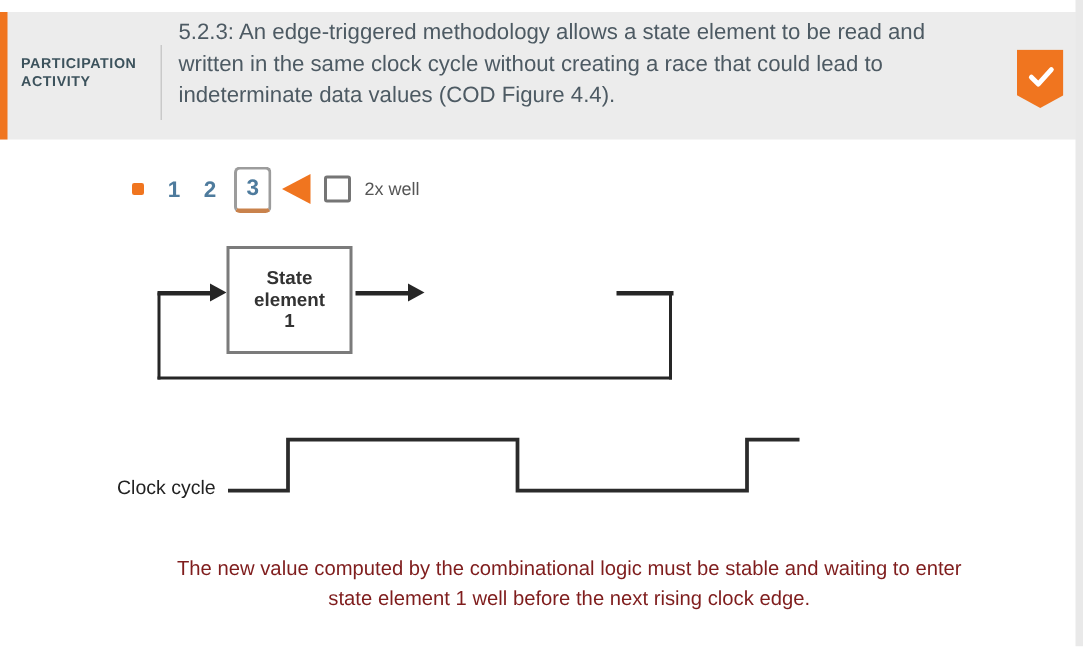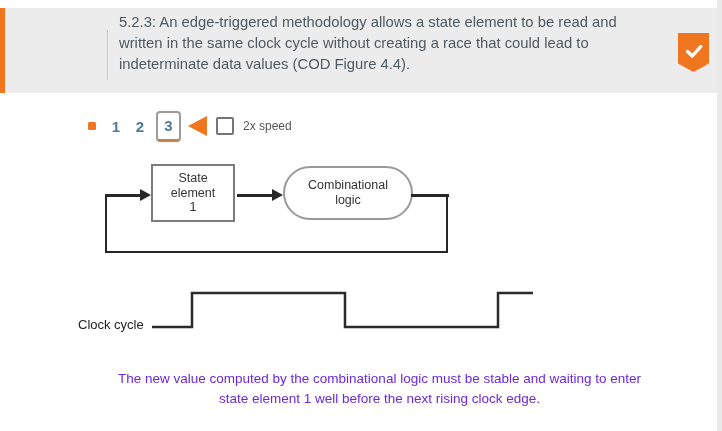--- a/index.html
+++ b/index.html
@@ -81,91 +81,91 @@
   .wire-out   { left: 411px; top: 194px; width: 38px; }
   .arrowhead {
     position: absolute; width: 0; height: 0;
     border-left: 11px solid #262626;
     border-top: 6px solid transparent;
     border-bottom: 6px solid transparent;
   }
   .arrow-in  { left: 140px; top: 189px; }
   .arrow-mid { left: 272px; top: 189px; }
   .state-box {
-    position: absolute; left: 151px; top: 164px; width: 84px; height: 58px;
+    position: absolute; left: 151px; top: 164px; width: 84px; height: 72px;
     border: 2px solid #7b7b7b; background: #fff;
     display: flex; align-items: center; justify-content: center; text-align: center;
-    font-size: 12.5px; line-height: 14.5px; color: #333; white-space: pre-line;
+    font-size: 12.5px; line-height: 14.5px; color: #333; white-space: pre-line; font-weight: bold;
   }
   .comb-logic {
     position: absolute; left: 283px; top: 166px; width: 130px; height: 54px;
     border: 2px solid #999; border-radius: 27px; background: #fff;
     display: flex; align-items: center; justify-content: center; text-align: center;
     font-size: 12.5px; line-height: 15px; color: #333; white-space: pre-line;
   }
 
   
   .wave-svg { position: absolute; left: 0; top: 0; width: 722px; height: 431px; pointer-events: none; }
   .clock-label {
     position: absolute; left: 78px; top: 317px; font-size: 13px; color: #222; text-align: right;
   }
 
   
   .caption {
     position: absolute; left: 0; top: 369px; width: 722px;
-    text-align: center; font-size: 13.5px; line-height: 20px; color: #6d28d9;
+    text-align: center; font-size: 13.5px; line-height: 20px; color: #7f1d1d;
     white-space: pre-line;
     padding-left: 37px;
   }
 
   
   .scrollbar-track {
     position: absolute; left: 717px; top: 0; width: 5px; height: 431px; background: #e9e9e9;
   }
 </style>
 </head>
 <body>
 
 <div class="page">
 
   <div class="activity-header">
     <div class="accent-bar"></div>
+    <div class="activity-type">PARTICIPATION
+ACTIVITY</div>
     <div class="header-divider"></div>
     <div class="activity-text">5.2.3: An edge-triggered methodology allows a state element to be read and
 written in the same clock cycle without creating a race that could lead to
 indeterminate data values (COD Figure 4.4).</div>
     <div class="completion-badge">
       <span>
         <svg width="22" height="22" viewBox="0 0 24 24">
           <path d="M5 12.5l5 5 9.5-10.5" stroke="#ffffff" stroke-width="3.6" fill="none" stroke-linecap="round" stroke-linejoin="round"></path>
         </svg>
       </span>
     </div>
   </div>
 
   <div class="player-row">
     <div class="progress-bullet"></div>
     <div class="step-num">1</div>
     <div class="step-num">2</div>
     <div class="step-box">3</div>
     <div class="back-arrow"></div>
     <div class="speed-checkbox"></div>
-    <div class="speed-label">2x speed</div>
+    <div class="speed-label">2x well</div>
   </div>
 
   <div class="feedback-loop"></div>
   <div class="wire wire-in"></div>
   <div class="arrowhead arrow-in"></div>
   <div class="state-box">State
 element
 1</div>
   <div class="wire wire-mid"></div>
   <div class="arrowhead arrow-mid"></div>
-  <div class="comb-logic">Combinational
-logic</div>
   <div class="wire wire-out"></div>
 
   <svg class="wave-svg">
     <polyline fill="none" stroke="#2b2b2b" stroke-width="2.5" points="152,327 192,327 192,293 345,293 345,327 498,327 498,293 533,293"></polyline>
   </svg>
   <div class="clock-label">Clock cycle</div>
 
   <div class="caption">The new value computed by the combinational logic must be stable and waiting to enter
 state element 1 well before the next rising clock edge.</div>
 

